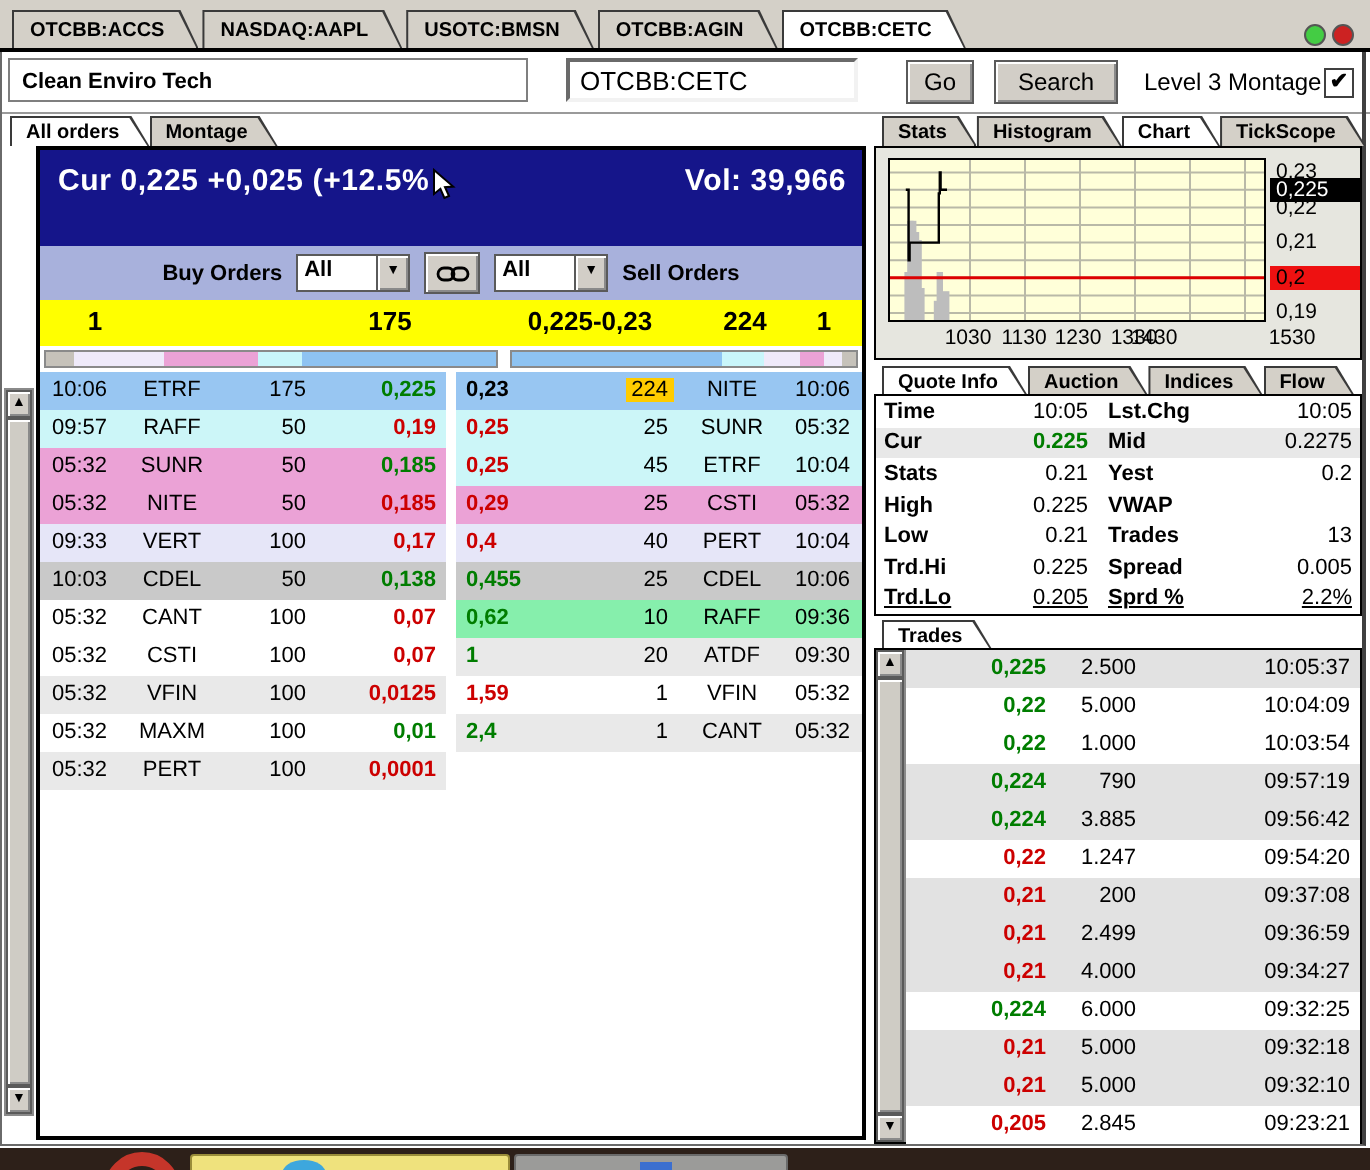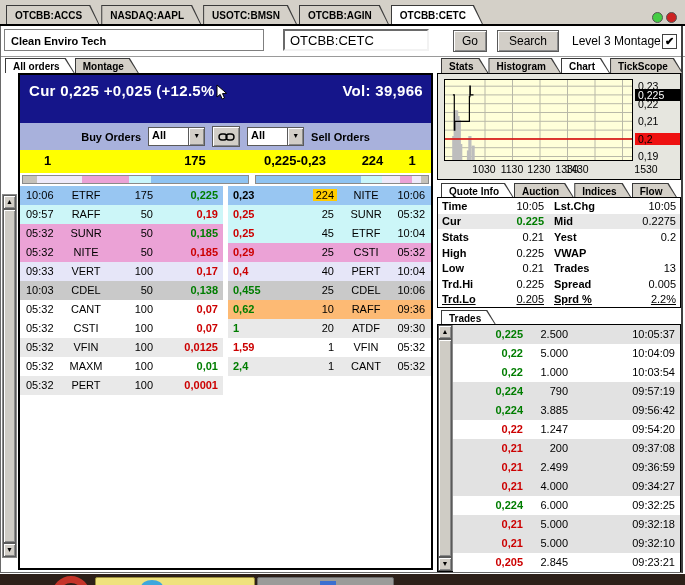--- a/index.html
+++ b/index.html
@@ -317,21 +317,21 @@
       </div>
 
       <div class="orow">
         <div class="obuy" style="background: rgb(255, 255, 255);">
           <span class="c-time">05:32</span>
           <span class="c-mm">CANT</span>
           <span class="c-size">100</span>
           <span class="c-price" style="color: rgb(204, 0, 0);">0,07</span>
         </div>
         <div class="ogap"></div>
-        <div class="osell" style="background: #fdba74;">
+        <div class="osell" style="background: #86efac;">
           <span class="s-price" style="color: rgb(0, 125, 0);">0,62</span>
           <span class="s-size"><i>10</i></span>
           <span class="s-mm">RAFF</span>
           <span class="s-time">09:36</span>
         </div>
       </div>
 
       <div class="orow">
         <div class="obuy" style="background: rgb(255, 255, 255);">
           <span class="c-time">05:32</span>

